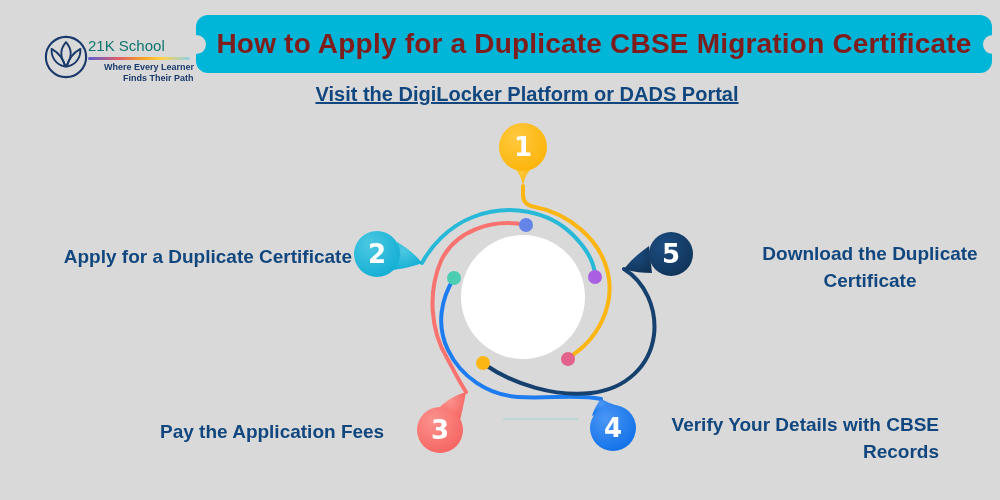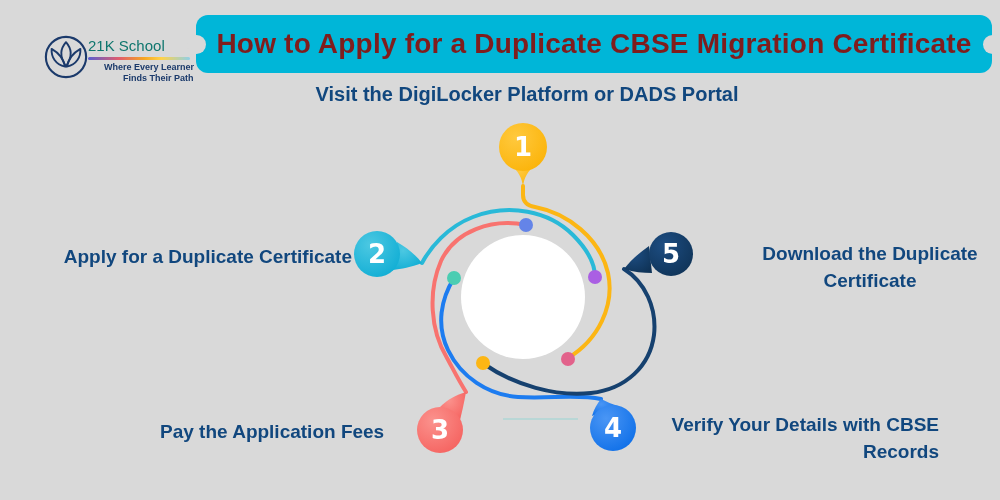--- a/index.html
+++ b/index.html
@@ -20,21 +20,21 @@
 
   
   .banner{position:absolute;left:196px;top:15px;width:796px;height:58px;background:#00b6d8;
     border-radius:12px;display:flex;align-items:center;justify-content:center;}
   .banner .notch{position:absolute;width:19px;height:19px;border-radius:50%;background:#d9d9d9;top:19.5px;}
   .notch-left{left:-9.5px;} .notch-right{right:-9.5px;}
   .banner-title{color:#7f1d1d;font-size:28px;font-weight:bold;letter-spacing:.2px;margin:17px;}
 
   
   .subtitle{position:absolute;left:127px;top:83px;width:800px;text-align:center;
-    font-size:20px;font-weight:bold;color:#11477e;}
+    font-size:20px;font-weight:bold;color:#11477e;text-decoration:underline;}
   .step-label{position:absolute;font-size:19px;font-weight:bold;color:#11477e;line-height:27px;}
   .label-2{right:648px;top:243px;white-space:nowrap;text-align:right;}
   .label-5{left:745px;top:240px;width:250px;text-align:center;}
   .label-3{left:160px;top:418px;white-space:nowrap;}
   .label-4{left:639px;top:411px;width:300px;text-align:right;}
 
   
   .diagram{position:absolute;left:0;top:0;width:1000px;height:500px;}
   .arc{fill:none;stroke-width:4;stroke-linecap:round;}
   .balloon-num{font-family:"DejaVu Sans", sans-serif;font-weight:bold;font-size:26px;fill:#ffffff;text-anchor:middle;}

